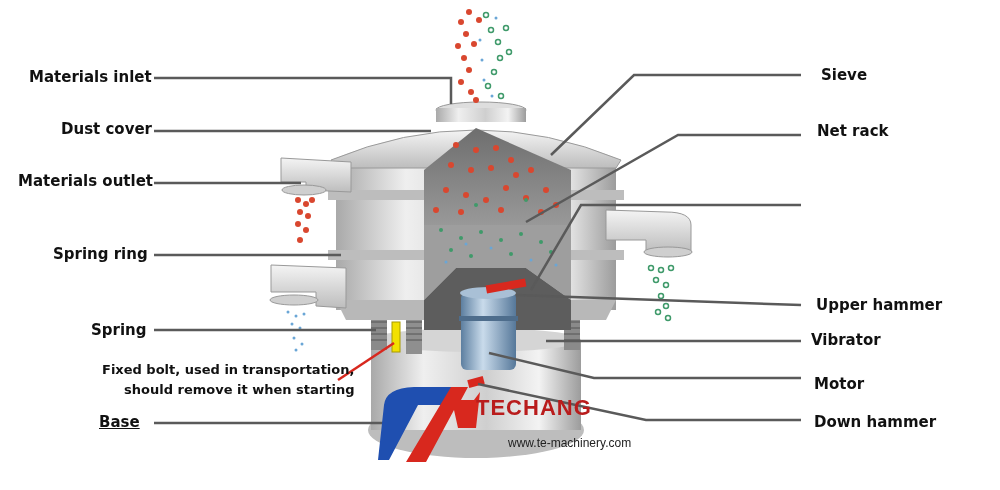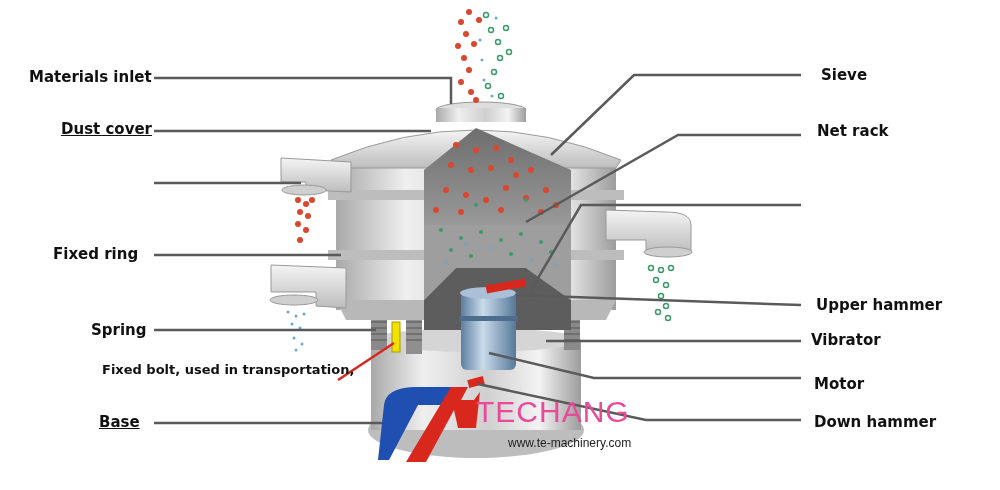--- a/index.html
+++ b/index.html
@@ -4,22 +4,22 @@
 <style>
   html, body { margin:0; padding:0; background:#ffffff; }
   body { width:1000px; height:490px; position:relative; overflow:hidden;
          font-family:"Liberation Sans", "DejaVu Sans", sans-serif; }
   #diagram { position:absolute; left:6px; top:0; width:1000px; height:490px; }
   .label { position:absolute; font-family:"DejaVu Sans", "Liberation Sans", sans-serif;
            font-weight:bold; font-size:15px; color:#111; white-space:nowrap; line-height:18px; }
   .label.left { text-align:right; }
   .note { position:absolute; font-family:"DejaVu Sans", "Liberation Sans", sans-serif;
           font-weight:bold; font-size:13px; color:#111; line-height:20px; white-space:nowrap; }
-  .brand { position:absolute; font-family:"Liberation Sans", sans-serif; font-weight:normal;
-           font-size:30px; color:#ec4899; letter-spacing:1px; }
+  .brand { position:absolute; font-family:"Liberation Sans", sans-serif; font-weight:bold;
+           font-size:22px; color:#b91c1c; letter-spacing:1px; }
   .url { position:absolute; font-family:"Liberation Sans", sans-serif; font-size:12px; color:#222; }
 </style>
 </head>
 <body>
 
 <div id="diagram">
   <svg width="1000" height="490" viewBox="0 0 1000 490">
     <defs>
       <linearGradient id="steel" x1="0" x2="1" y1="0" y2="0">
         <stop offset="0" stop-color="#a9a9a9"></stop>
@@ -246,28 +246,30 @@
     <line x1="332" y1="380" x2="388" y2="343" stroke="#d8281e" stroke-width="2.5"></line>
 
     <g>
       <path d="M378 405 Q380 388 408 387 L458 387 L440 405 L412 405 L383 460 L372 460 Z" fill="#1f4fb0"></path>
       <path d="M445 387 L462 387 L455 400 L468 400 L474 392 L470 428 L452 428 L448 410 L420 462 L400 462 Z" fill="#d8281e"></path>
     </g>
   </svg>
 
   
   <div class="label left" style="left:23px; top:68px;">Materials inlet</div>
-  <div class="label left" style="left:55px; top:120px;text-decoration:underline;">Dust cover</div>
-  <div class="label left" style="left:47px; top:245px;">Fixed ring</div>
+  <div class="label left" style="left:55px; top:120px;">Dust cover</div>
+  <div class="label left" style="left:12px; top:172px;">Materials outlet</div>
+  <div class="label left" style="left:47px; top:245px;">Spring ring</div>
   <div class="label left" style="left:85px; top:321px;">Spring</div>
   <div class="label left" style="left:93px; top:413px;text-decoration:underline;">Base</div>
 
   
   <div class="note" style="left:96px; top:360px;text-align:right;">
     <div>Fixed bolt, used in transportation,</div>
+    <div>should remove it when starting</div>
   </div>
 
   
   <div class="label" style="left:815px; top:66px;">Sieve</div>
   <div class="label" style="left:811px; top:122px;">Net rack</div>
   <div class="label" style="left:810px; top:296px;">Upper hammer</div>
   <div class="label" style="left:805px; top:331px;">Vibrator</div>
   <div class="label" style="left:808px; top:375px;text-align:center;">Motor</div>
   <div class="label" style="left:808px; top:413px;">Down hammer</div>
 

